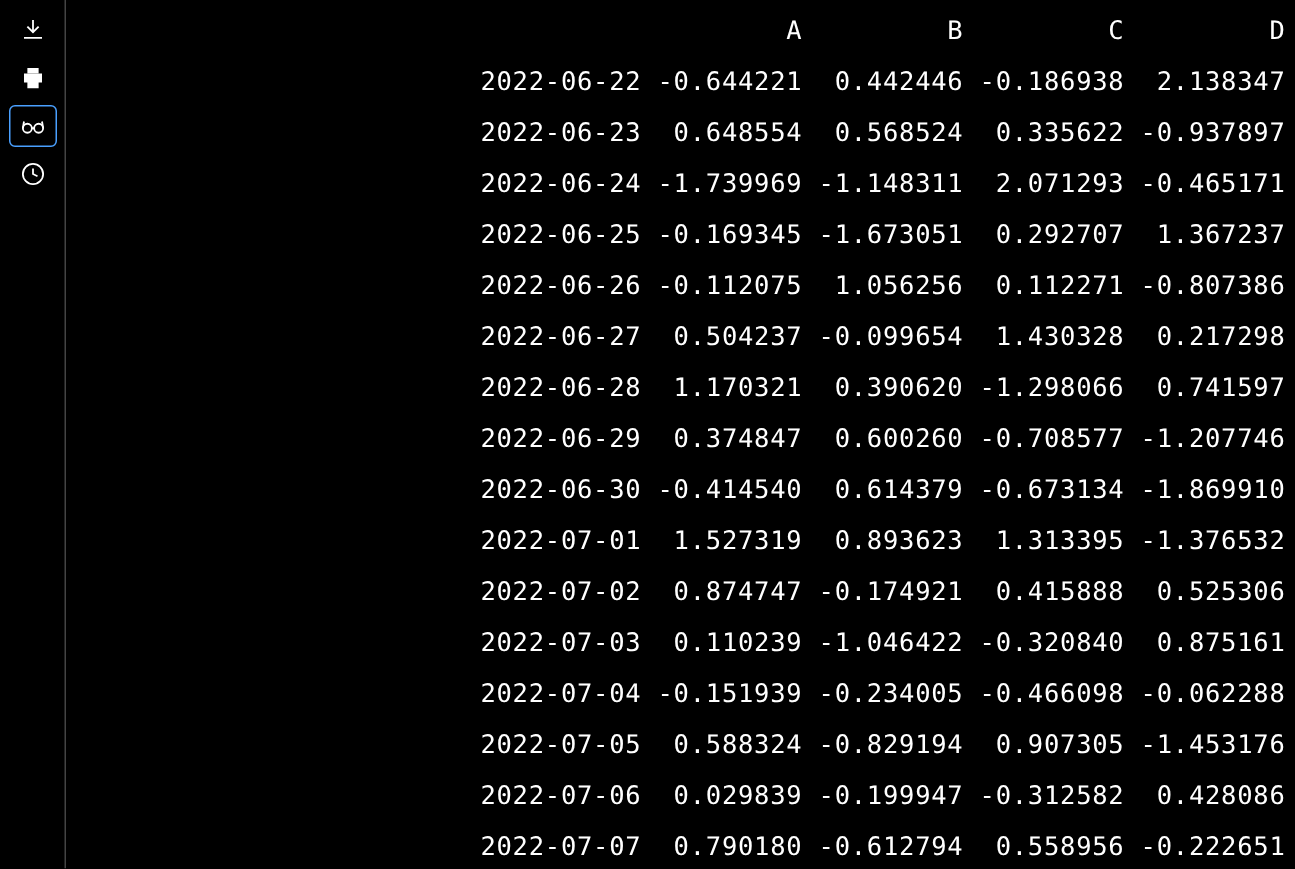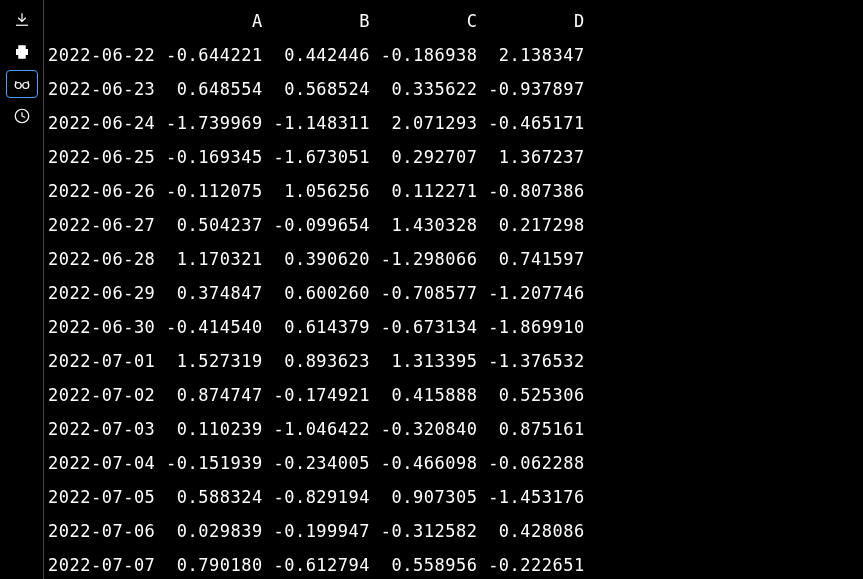--- a/index.html
+++ b/index.html
@@ -8,20 +8,21 @@
     height: 579px;
     background: #000;
     color: #fff;
     font-family: "Consolas", "Menlo", "Courier New", monospace;
     font-size: 17px;
     overflow: hidden;
   }
   .app {
     display: flex;
     height: 100%;
+    text-align: right;
   }
   .sidebar {
     width: 44px;
     flex: 0 0 44px;
     border-right: 1px solid #444;
     display: flex;
     flex-direction: column;
     align-items: center;
     padding-top: 6px;
     gap: 4px;

